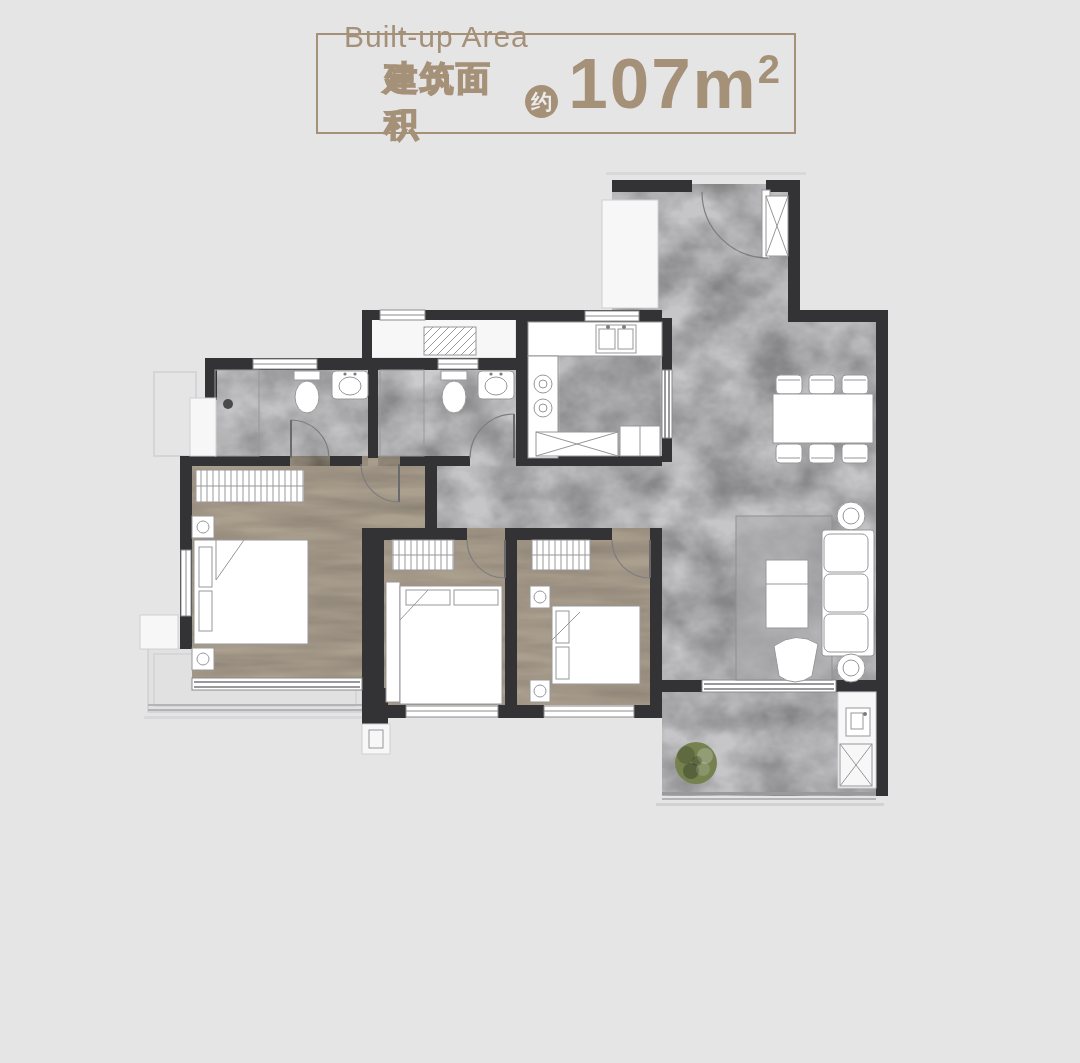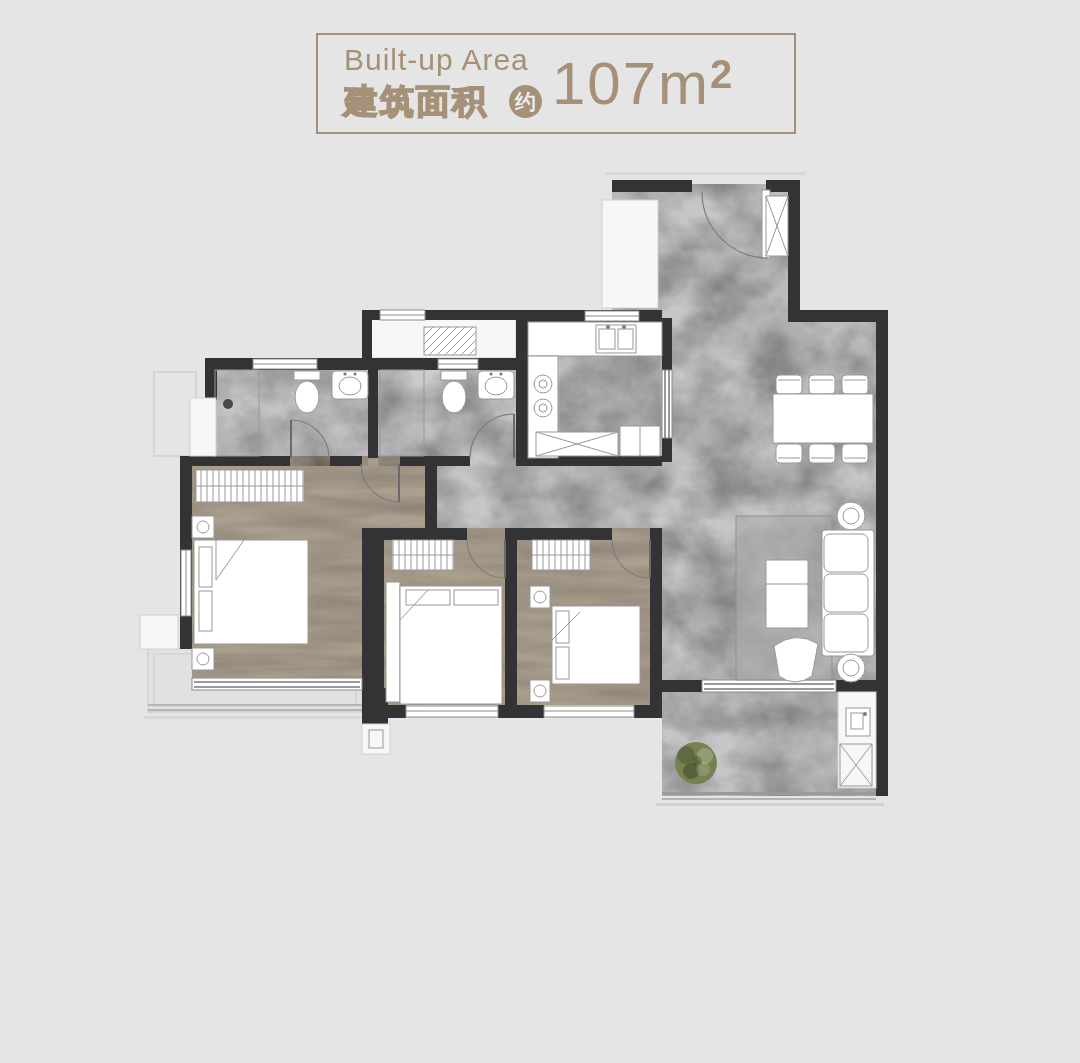--- a/index.html
+++ b/index.html
@@ -10,33 +10,33 @@
   }
   .stage{position:absolute;inset:0;}
   
   .area-box{
     box-sizing:border-box;position:absolute;left:316px;top:33px;width:480px;height:101px;
     border:2px solid var(--accent,#a59078);
     display:flex;align-items:center;padding:0 14px 0 26px;
   }
   .left-col{display:flex;flex-direction:column;justify-content:center;}
   .en{font-size:30px;color:var(--accent);letter-spacing:1px;font-weight:400;line-height:1.1;}
-  .zh-row{display:flex;align-items:center;gap:21px;margin-top:3px;}
+  .zh-row{display:flex;align-items:center;gap:8px;margin-top:3px;margin-left:40px;}
   .zh{
     font-size:34px;font-weight:700;letter-spacing:2px;
     color:rgba(229,229,230,0.15);
     -webkit-text-stroke:1.7px var(--accent);
   }
   .approx{
     width:33px;height:33px;border-radius:50%;background:var(--accent);
     color:#ececec;font-size:21px;font-weight:700;
     display:flex;align-items:center;justify-content:center;flex:0 0 auto;
   }
   .value-wrap{margin-left:10px;display:flex;align-items:flex-start;color:var(--accent);line-height:0.92;}
-  .value{font-size:60px;font-weight:400;letter-spacing:2px;}
+  .value{font-size:71px;font-weight:700;letter-spacing:2px;}
   .sup{font-size:40px;font-weight:700;margin-top:0px;}
   
   svg{position:absolute;left:0;top:0;}
   .wall{fill:var(--wall,#333335);}
   .marble{fill:var(--marble,#c6c6c8);}
   .tile{fill:var(--tile,#cbcbcd);}
   .wood{fill:var(--wood,#ab9f8e);}
   .balc{fill:var(--balcony,#e1e1e2);stroke:#c7c7c9;stroke-width:1;}
   .furn{fill:var(--furniture,#fff);stroke:#97979a;stroke-width:1;}
   .white{fill:#f7f7f8;stroke:#d0d0d2;stroke-width:1;}

